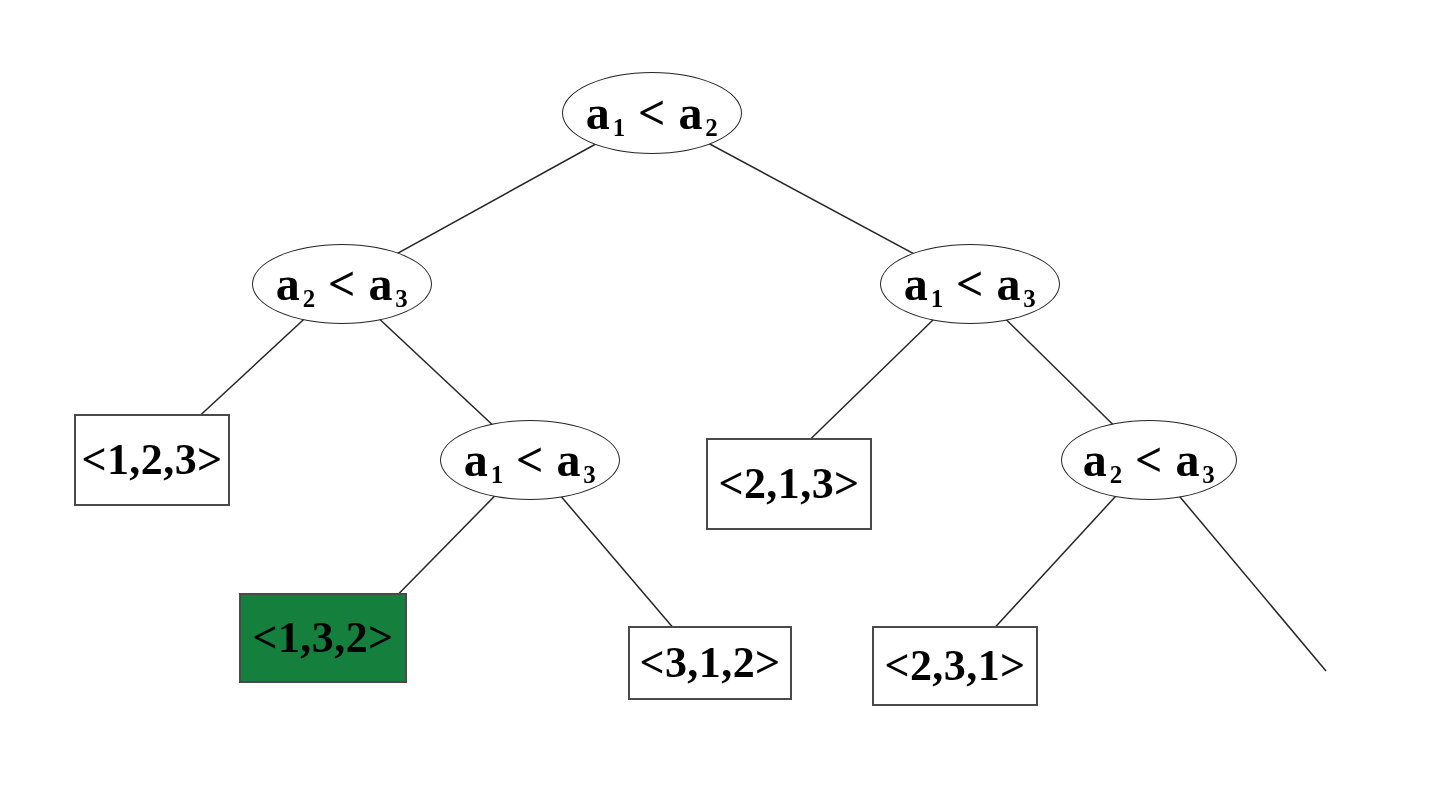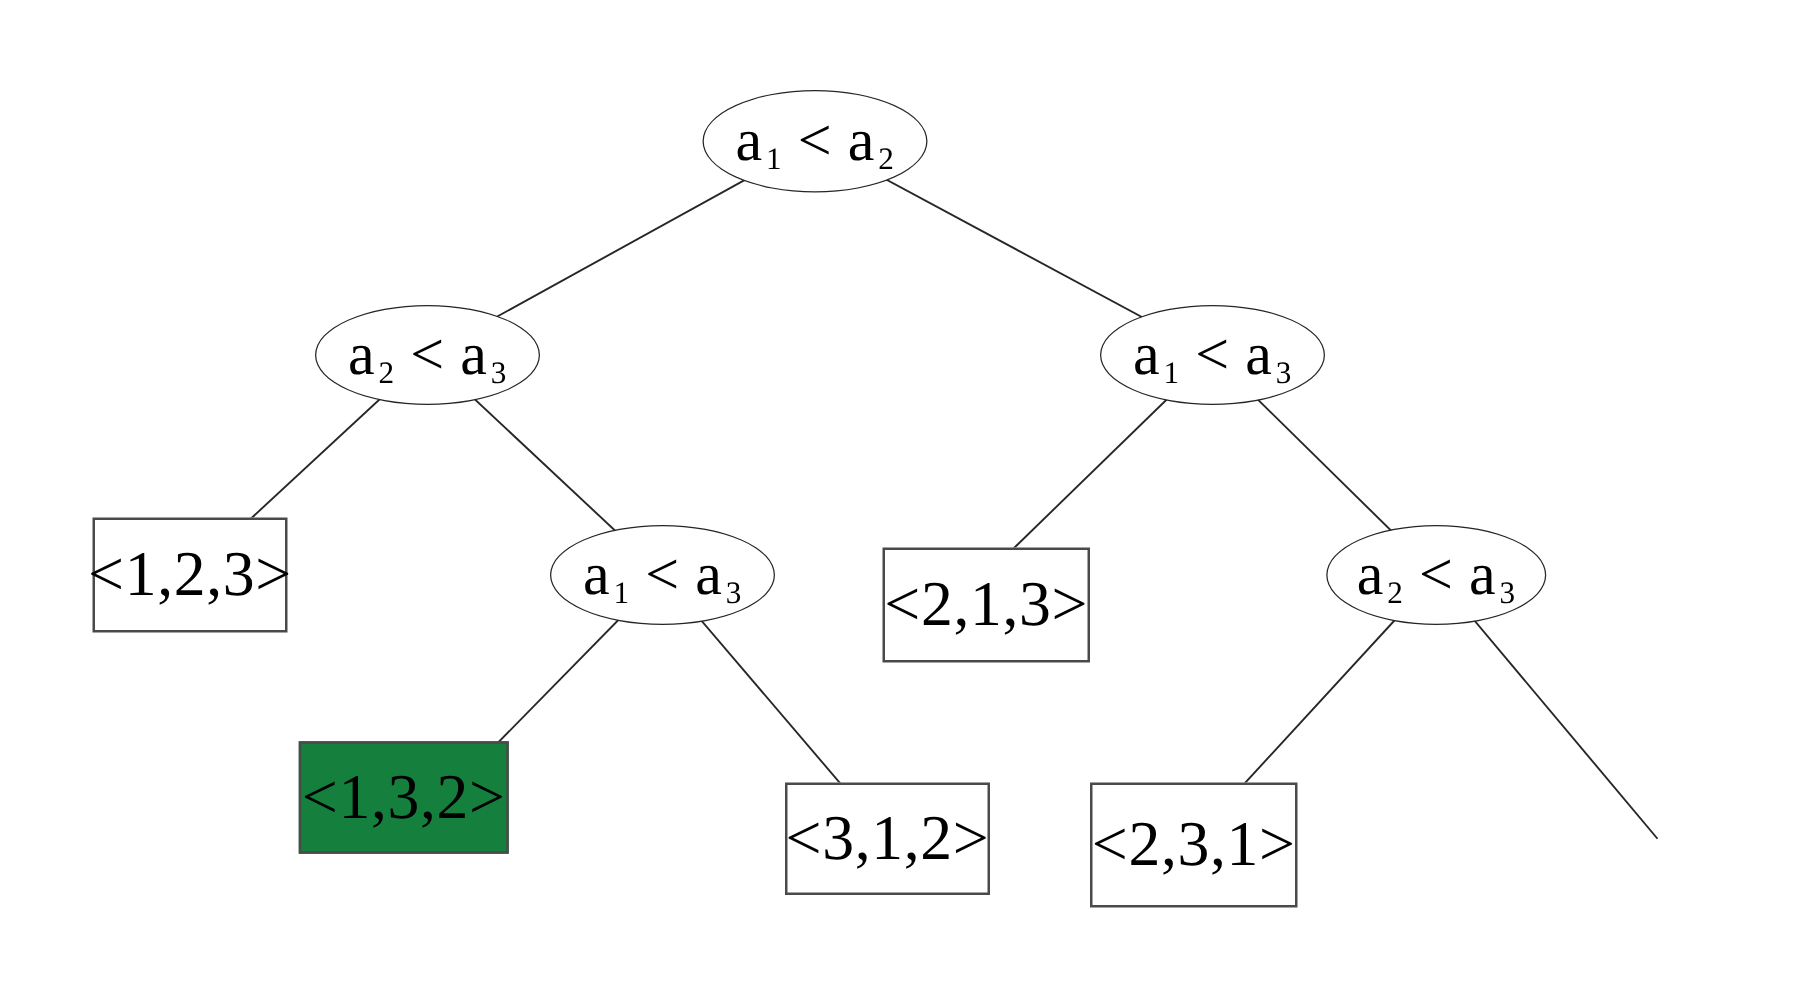--- a/index.html
+++ b/index.html
@@ -33,26 +33,27 @@
     white-space: nowrap;
   }
   .node.decision {
     border: 1.6px solid #262626;
     border-radius: 50%;
     font-size: 48px;
   }
   .node.leaf {
     border: 2px solid #4a4a4a;
     border-radius: 0;
-    font-size: 51px;
+    font-size: 44px;
   }
   .label {
     display: inline-block;
     line-height: 1;
     letter-spacing: 0.01em;
+    font-weight: bold;
   }
   .sub {
     font-size: 0.52em;
     position: relative;
     top: 0.27em;
     margin-left: 0.10em;
   }
 </style>
 </head>
 <body>
@@ -87,19 +88,19 @@
     </div>
     <div class="node leaf" style="left: 706px; top: 438px; width: 166px; height: 92px; background: rgb(255, 255, 255); border-color: rgb(74, 74, 74);">
       <span class="label">&lt;2,1,3&gt;</span>
     </div>
     <div class="node decision" style="left: 1061px; top: 420px; width: 176px; height: 80px; background: rgb(255, 255, 255); border-color: rgb(38, 38, 38);">
       <span class="label"><span>a</span><span class="sub">2</span><span> &lt; </span><span>a</span><span class="sub">3</span></span>
     </div>
     <div class="node leaf" style="left: 239px; top: 593px; width: 168px; height: 90px; background: #15803d; border-color: rgb(74, 74, 74);">
       <span class="label">&lt;1,3,2&gt;</span>
     </div>
-    <div class="node leaf" style="left: 628px; top: 626px; width: 164px; height: 90px; background: rgb(255, 255, 255); border-color: rgb(74, 74, 74);">
+    <div class="node leaf" style="left: 628px; top: 626px; width: 164px; height: 74px; background: rgb(255, 255, 255); border-color: rgb(74, 74, 74);">
       <span class="label">&lt;3,1,2&gt;</span>
     </div>
-    <div class="node leaf" style="left: 872px; top: 626px; width: 166px; height: 100px; background: rgb(255, 255, 255); border-color: rgb(74, 74, 74);">
+    <div class="node leaf" style="left: 872px; top: 626px; width: 166px; height: 80px; background: rgb(255, 255, 255); border-color: rgb(74, 74, 74);">
       <span class="label">&lt;2,3,1&gt;</span>
     </div>
   </div>
 
 </body></html>

